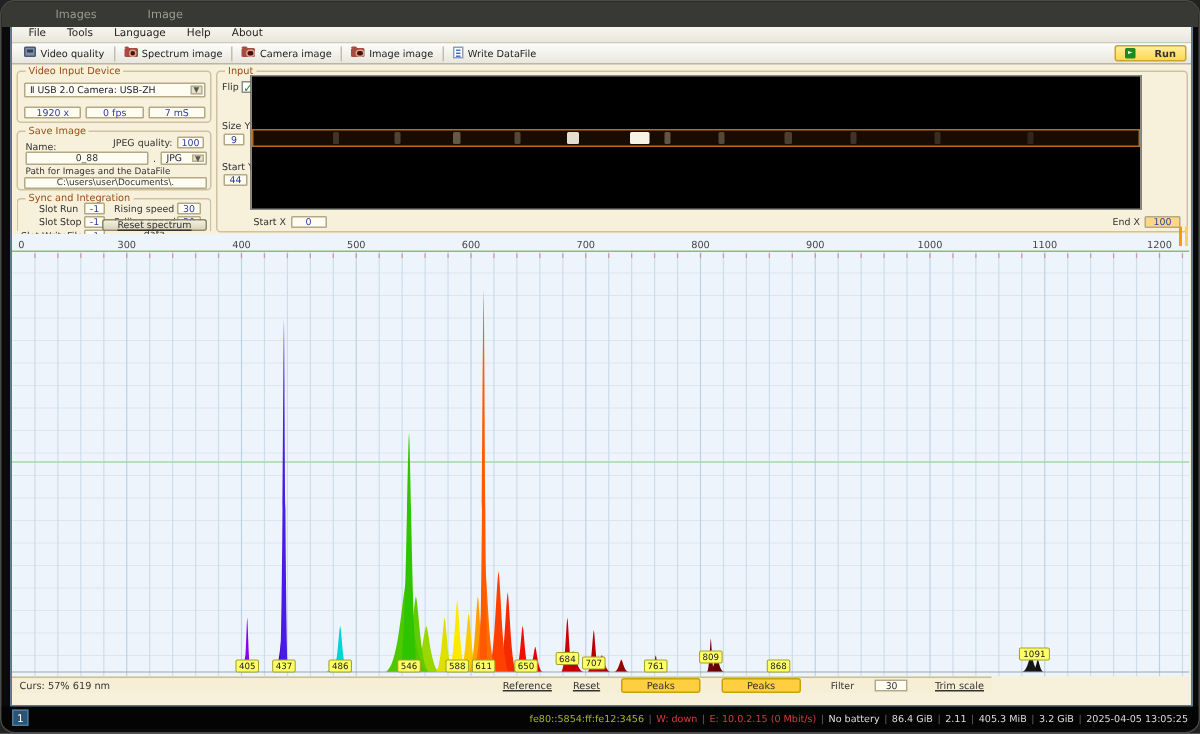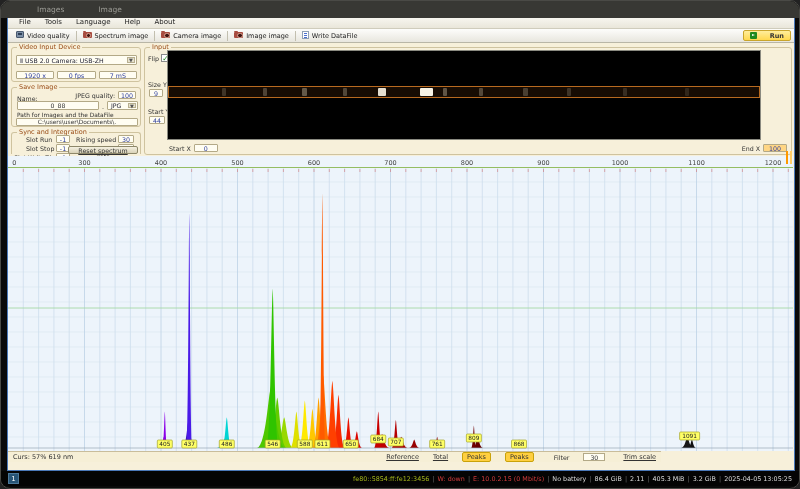--- a/index.html
+++ b/index.html
@@ -38,21 +38,21 @@
   .chk{width:8px;height:8px;background:#fff;border:1px solid #8a8a8a;font-size:7.5px;line-height:7px;color:#1f8a1f;font-weight:bold;text-align:center;}
   .camera{position:absolute;background:#000;border:1px solid #8a8a80;overflow:hidden;}
   .scanband{position:absolute;left:0;right:0;border:1.5px solid #b86a20;background:rgba(46,24,6,.5);}
   .scanband i{position:absolute;top:1px;bottom:1px;border-radius:1px;filter:blur(.4px);}
   .chart-wrap{position:absolute;left:0;width:785px;}
   .chart-edge{position:absolute;width:2px;height:13px;background:#ff9900;}
   .chart-bottom{position:absolute;left:0;width:653px;height:11px;background:#f6efd6;border-top:1px solid #c9bd9b;display:flex;align-items:center;justify-content:space-between;padding:0 5px;}
   .chart-bottom .curs{font-size:6.5px;color:#333;}
   .cb-right{display:flex;align-items:center;gap:14px;}
   .linkbtn{font-size:6.5px;color:#333;text-decoration:underline;background:transparent;border:none;padding:0;}
-  .pillbtn{font-size:6.5px;color:#333;background:#ffcf40;border:1px solid #c9a20a;border-radius:2px;padding:0 4px;line-height:8px;}
+  .pillbtn{font-size:6.5px;color:#333;background:#ffcf40;border:1px solid #c9a20a;border-radius:2px;padding:0 16px;line-height:8px;}
   .fbox{width:22px;height:8px;background:#fffdf2;border:1px solid #b3a987;font-size:6.2px;color:#333;text-align:center;line-height:7px;}
   .desktop-bar{position:absolute;left:0;top:470px;width:100%;height:15px;background:#040404;display:flex;align-items:center;justify-content:space-between;padding:0 7px;}
   .ws{min-width:11px;height:11px;background:#285577;border:1px solid #4c7899;color:#fff;font-size:7px;text-align:center;line-height:10px;}
   .stat{font-family:"DejaVu Sans Mono",monospace;font-size:6.4px;white-space:nowrap;}
   .stat .sp{color:#666;padding:0 3px;font-style:normal;}
 </style>
 </head>
 <body>
 
 <div class="frame">
@@ -412,21 +412,21 @@
               <text x="681.615" y="282.2" font-size="5.8" fill="#222" text-anchor="middle">1091</text>
             </g>
           </svg></div>
       <div class="chart-edge" style="right:6px;top:108px;"></div>
       <div class="chart-edge" style="right:2px;top:108px;background:#ffcc66;"></div>
 
       <div class="chart-bottom" style="top:408px;">
         <span class="curs">Curs: 57%  619 nm</span>
         <span class="cb-right">
           <button class="linkbtn">Reference</button>
-          <button class="linkbtn">Total</button>
+          <button class="linkbtn">Reset</button>
           <button class="pillbtn">Peaks</button>
           <button class="pillbtn">Peaks</button>
           <span class="lbl" style="margin-left:6px;">Filter</span>
           <span class="fbox">30</span>
           <button class="linkbtn" style="margin-left:4px;text-decoration:underline;">Trim scale</button>
         </span>
       </div>
     </div>
   </div>
 

